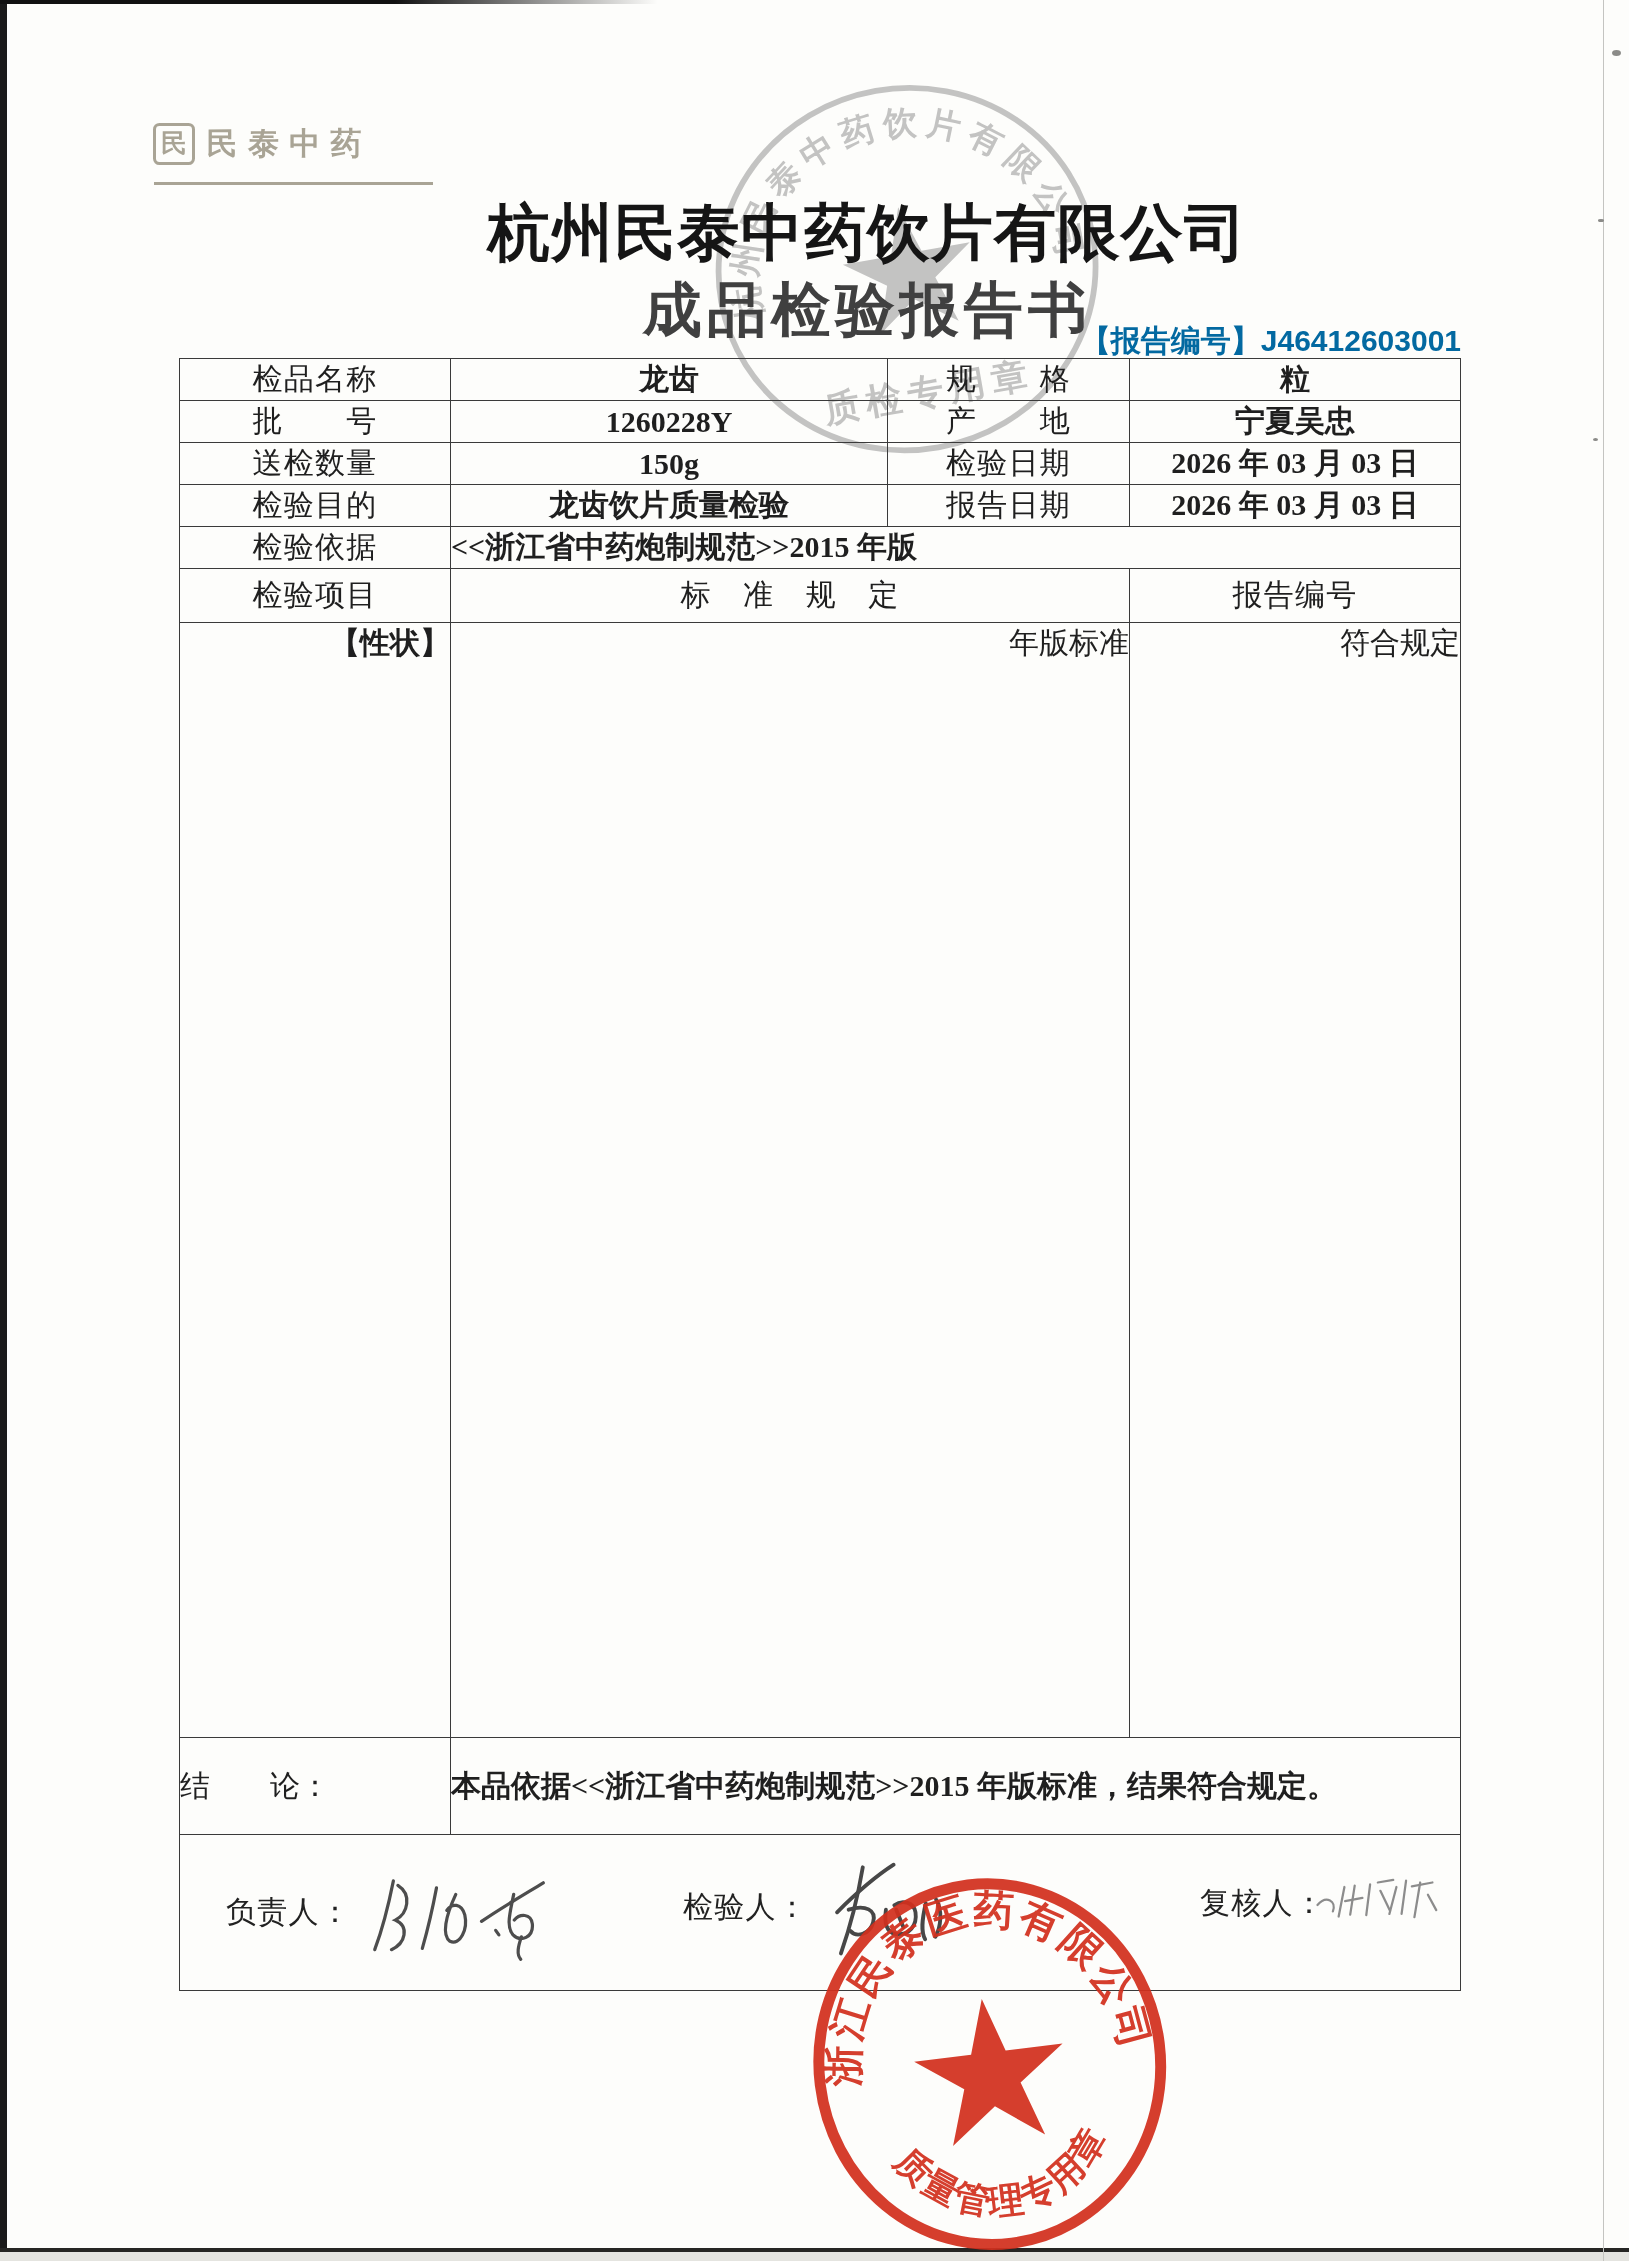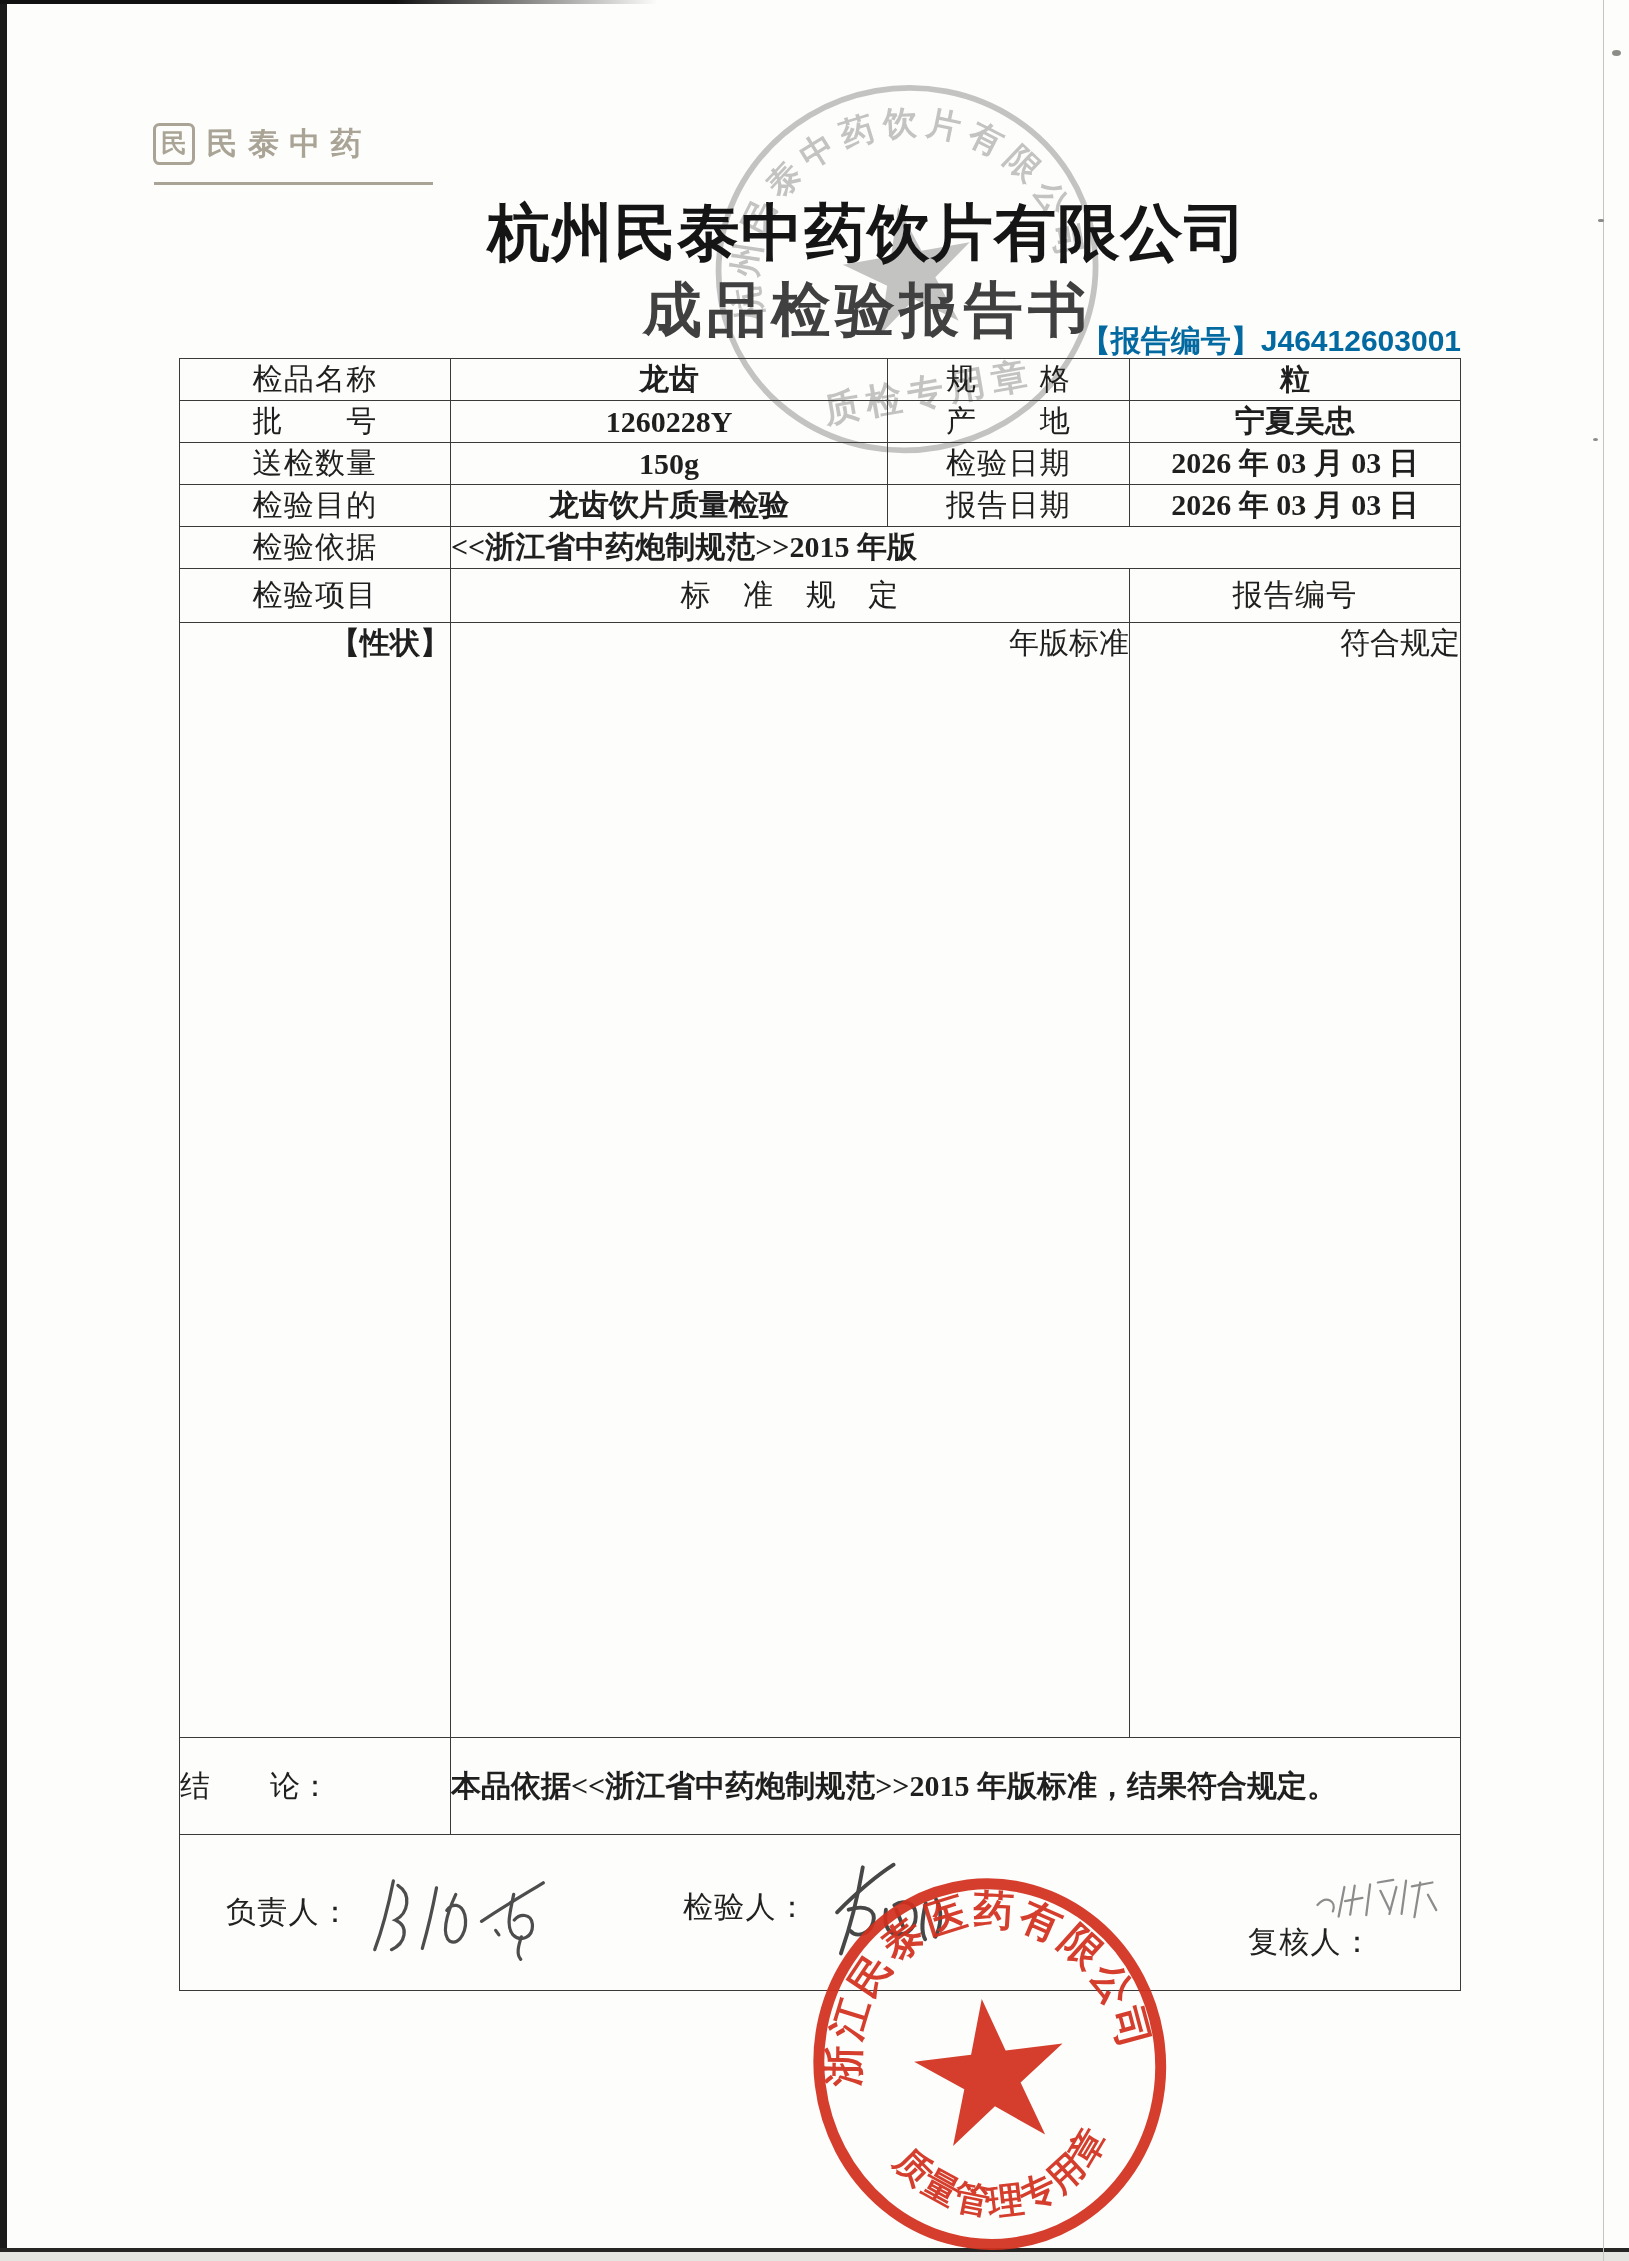--- a/index.html
+++ b/index.html
@@ -42,21 +42,21 @@
   td.colhead{text-align:center;font-size:31px;letter-spacing:1.3px;}
   td.body-cell{vertical-align:top;padding:18px 15.5px;text-align:right;}
   td.body-item{font-weight:bold;}
   td.concl-lbl{text-align:left;font-size:31px;}
   td.concl-val{font-weight:bold;padding-left:22px;font-size:29px;}
   tr.r1{height:40px;} tr.r2{height:41px;} tr.r3{height:41px;} tr.r4{height:41px;}
   tr.r5{height:41px;} tr.r6{height:54px;} tr.rbody{height:1115px;}
   tr.rconcl{height:97px;} tr.rsign{height:156px;}
   td.sign-cell{position:relative;}
   .sign-label{position:absolute;font-size:30px;letter-spacing:1.3px;color:#222;}
-  .sig-resp{left:46px;top:57px;text-align:right;} .sig-insp{left:503px;top:52px;} .sig-rev{left:1068px;top:48px;margin-top:39px;}
+  .sig-resp{left:46px;top:57px;text-align:right;} .sig-insp{left:503px;top:52px;} .sig-rev{left:1020px;top:48px;}
   
   .stamp-gray{position:absolute;left:709px;top:81px;width:400px;height:380px;opacity:.52;}
   .stamp-red{position:absolute;left:806px;top:1874px;width:368px;height:377px;opacity:.93;}
   .sig{position:absolute;}
   .sig1{left:358px;top:1858px;}
   .sig2{left:811px;top:1848px;}
   .sig3{left:1308px;top:1869px;}
 </style>
 </head>
 <body>

